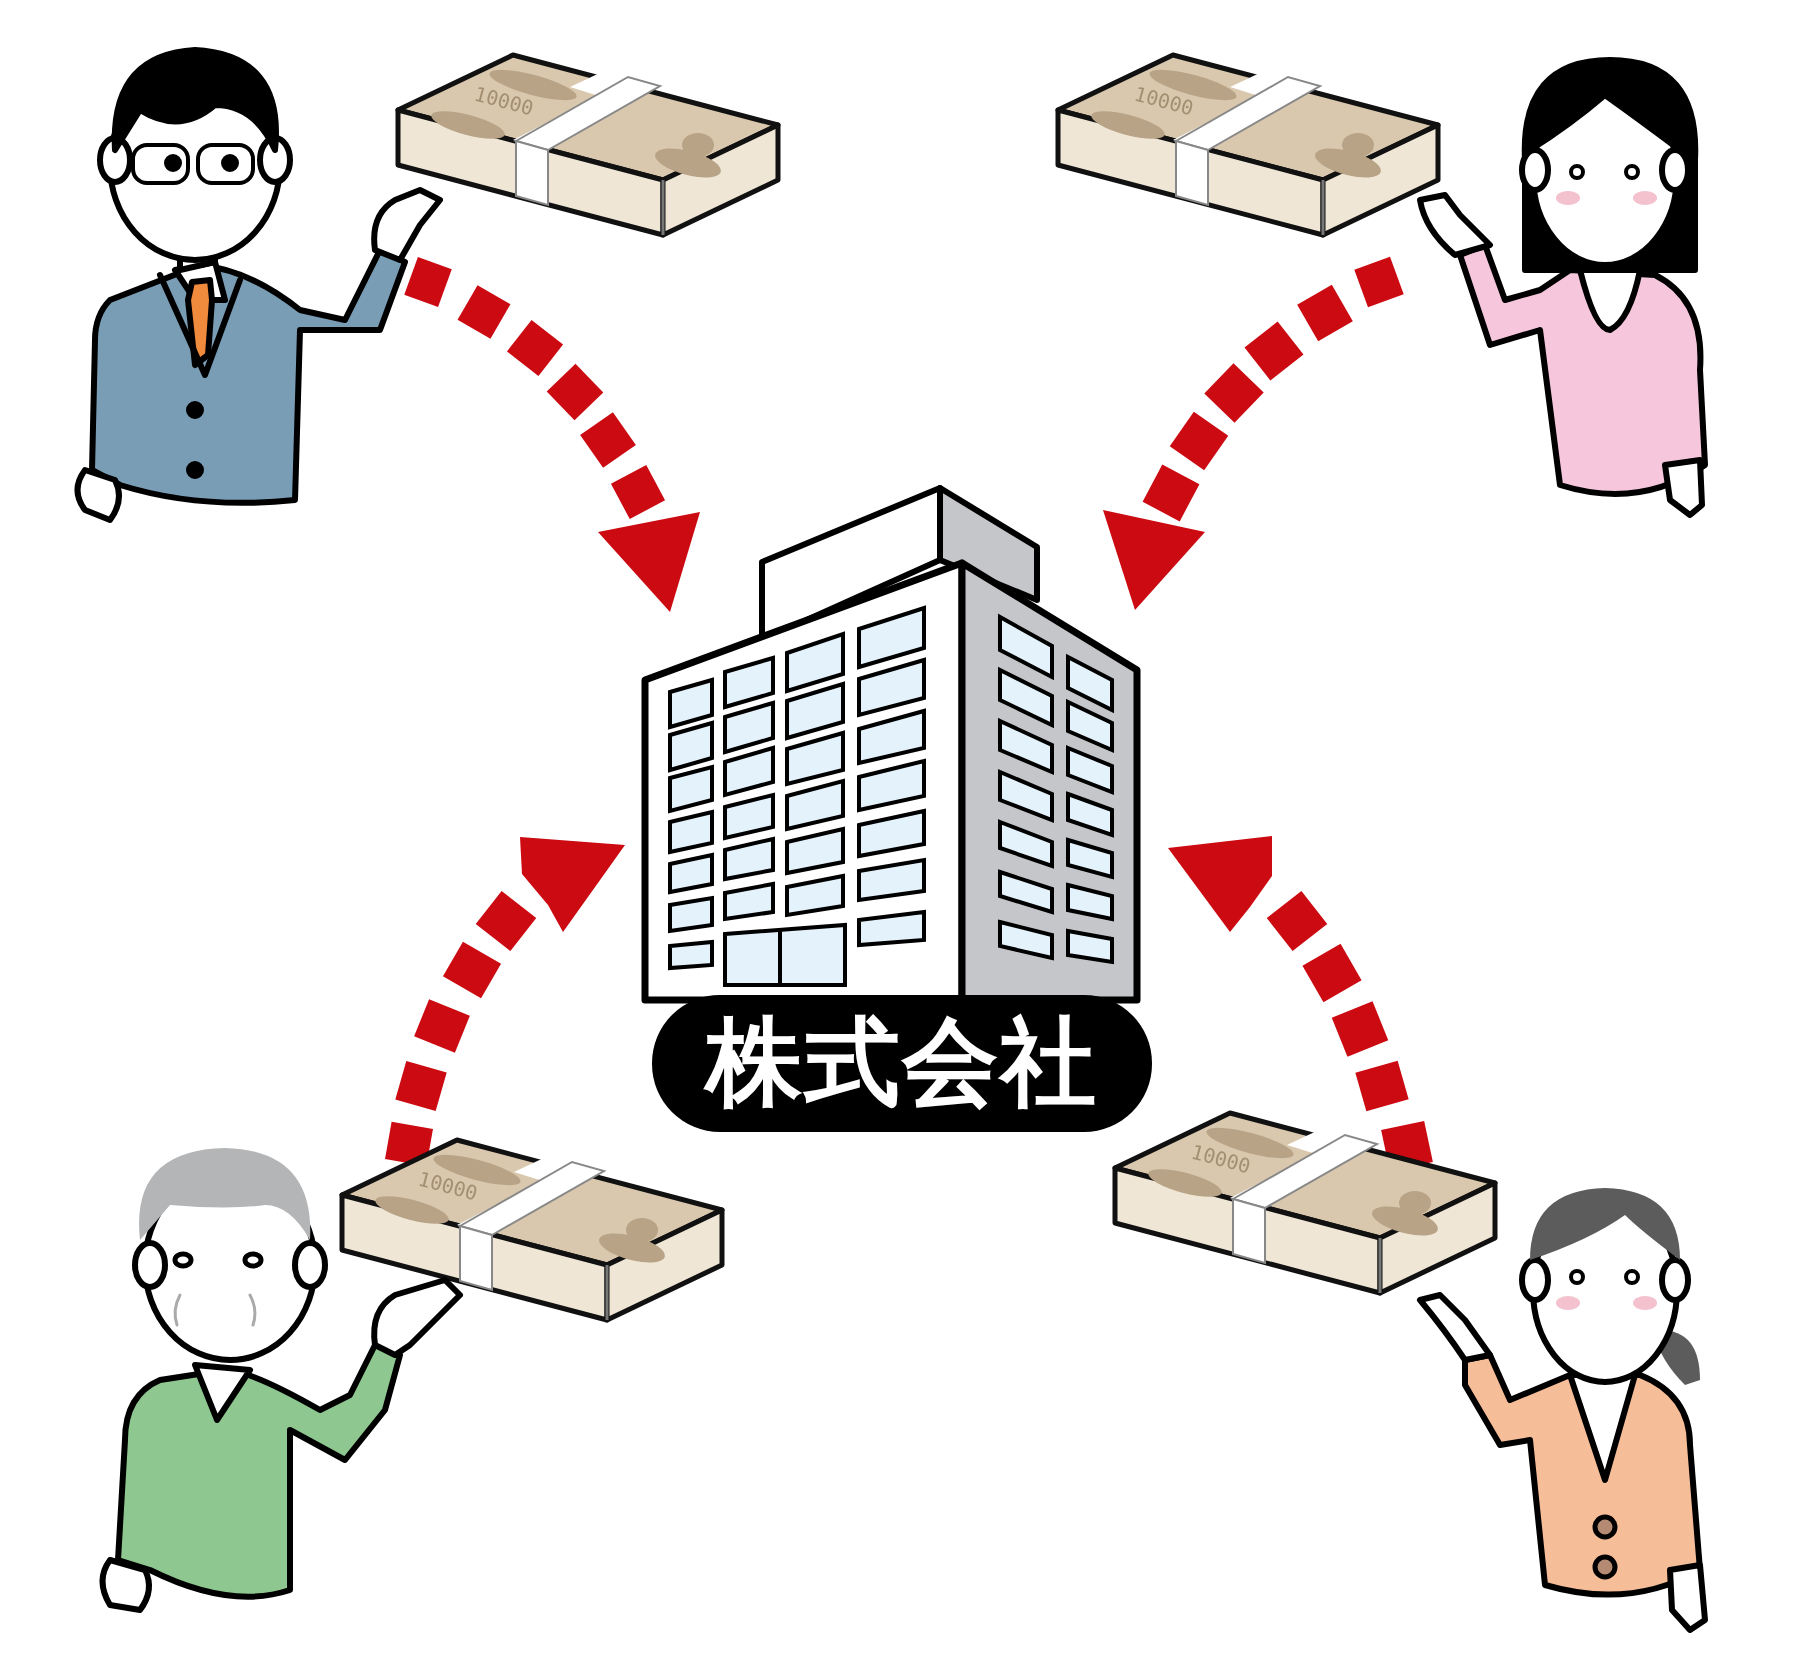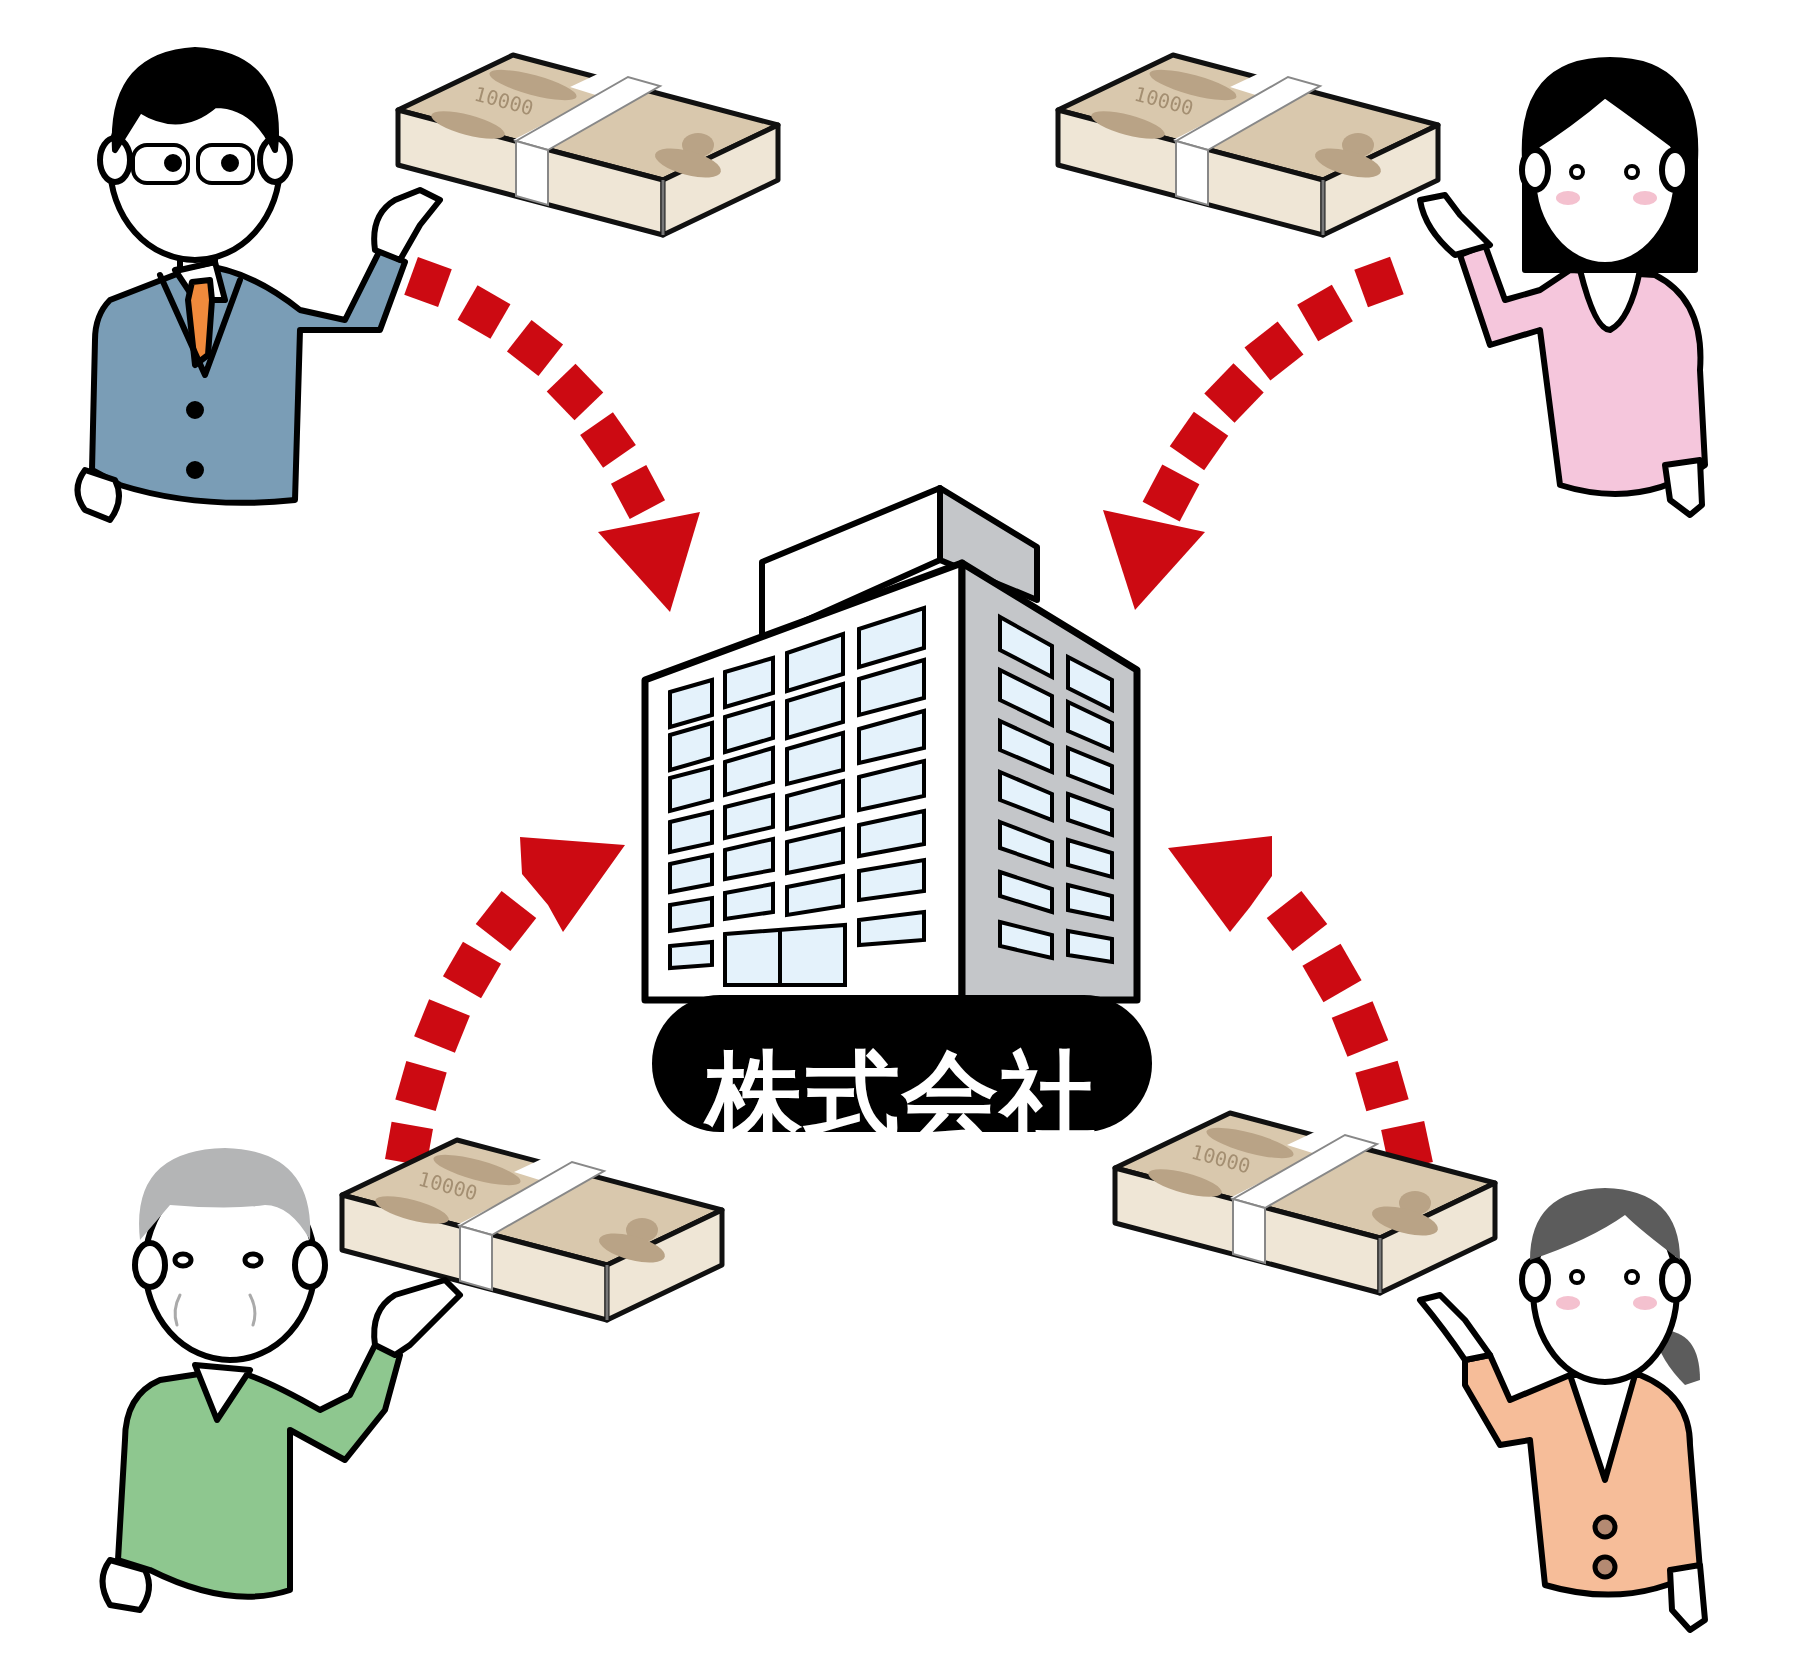--- a/index.html
+++ b/index.html
@@ -243,14 +243,14 @@
     <ellipse cx="1535" cy="1280" rx="13" ry="20" fill="#fff"></ellipse>
     <ellipse cx="1675" cy="1280" rx="13" ry="20" fill="#fff"></ellipse>
     <path d="M1530,1260 Q1530,1190 1605,1188 Q1680,1190 1680,1260 Q1640,1230 1625,1215 Q1590,1240 1530,1260 Z" fill="#5c5c5c" stroke="none"></path>
     <circle cx="1577" cy="1277" r="6" fill="#fff" stroke-width="4"></circle>
     <circle cx="1632" cy="1277" r="6" fill="#fff" stroke-width="4"></circle>
     <ellipse cx="1568" cy="1303" rx="12" ry="7" fill="#f4c1cf" stroke="none"></ellipse>
     <ellipse cx="1645" cy="1303" rx="12" ry="7" fill="#f4c1cf" stroke="none"></ellipse>
   </g>
 </svg>
 
-<div class="label-text" style="position:absolute; left:652px; top:995px; width:500px; height:137px; display:flex; align-items:center; justify-content:center; color:#ffffff; font-size:96px; letter-spacing:2px;margin-top:34px;">株式会社</div>
+<div class="label-text" style="position:absolute; left:652px; top:995px; width:500px; height:137px; display:flex; align-items:center; justify-content:center; color:#ffffff; font-size:96px; letter-spacing:2px;">株式会社</div>
 </div>
 
 </body></html>

